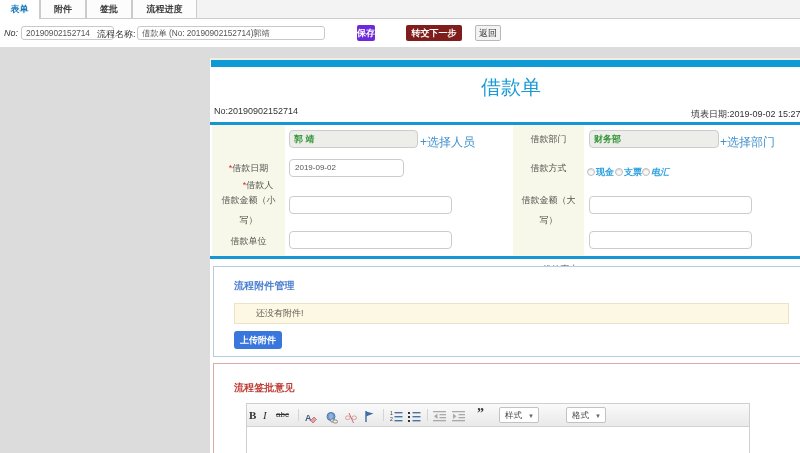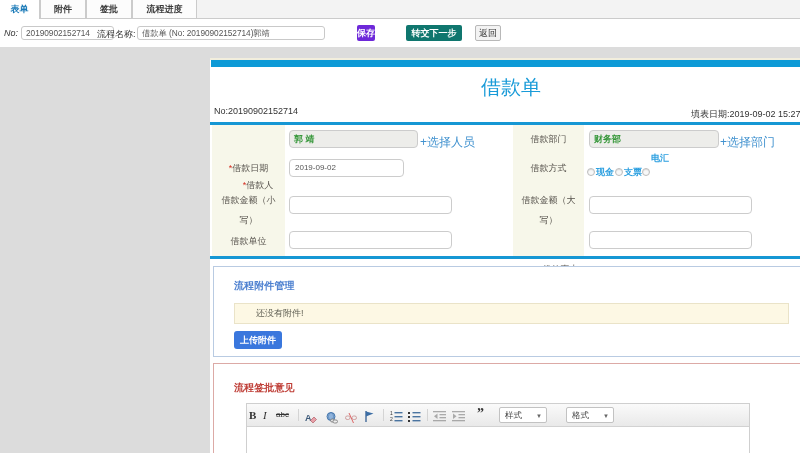--- a/index.html
+++ b/index.html
@@ -23,39 +23,39 @@
 .req { color:#d42a1e; }
 .finput { position:absolute; height:18px; border:1px solid #cccccc; border-radius:4px; background:#fff; font-size:9.5px; line-height:16px; padding-left:5px; }
 .ro { background:#ededea; color:#36973a; font-weight:bold; font-size:9px; padding-left:4px; }
 .flink { position:absolute; font-size:12px; color:#4192cf; }
 .radio { position:absolute; width:8px; height:8px; border-radius:50%; background:#f8f8f8; border:1px solid #bdbdbd; box-shadow:inset 0 1px 1px rgba(0,0,0,.12); }
 .rlbl { position:absolute; font-size:9px; font-weight:bold; color:#2da0e0; }
 
 
 .ti { position:absolute; top:409px; }
 .tsep { position:absolute; top:409px; width:1px; height:12px; background:#d4d4d4; }
-.ddl { position:absolute; top:407px; width:48px; height:16px; background:#fff; border:1px solid #c2c2c2; border-radius:2px; font-size:8.5px; color:#444; line-height:14px; padding-left:5px; }
+.ddl { position:absolute; top:407px; width:40px; height:16px; background:#fff; border:1px solid #c2c2c2; border-radius:2px; font-size:8.5px; color:#444; line-height:14px; padding-left:5px; }
 .ddl .ar { position:absolute; right:4px; top:1px; font-size:6px; color:#666; }
 </style>
 </head>
 <body>
 
 <div id="tabbar">
   <div class="tab" style="left:0; width:40px; background:#fff; color:#1a7ab8; height:20px; border-left:none;">表单</div>
   <div class="tab" style="left:40px; width:46px;">附件</div>
   <div class="tab" style="left:86px; width:46px;">签批</div>
   <div class="tab" style="left:132px; width:65px;">流程进度</div>
 </div>
 <div id="toolbar">
   <div class="lbl" style="left:4px; top:9px;font-style:italic;">No:</div>
   <div class="tinput" style="left:21px; top:7px; width:93px;">20190902152714</div>
   <div class="lbl" style="left:97px; top:9px;">流程名称:</div>
   <div class="tinput" style="left:137px; top:7px; width:188px;">借款单 (No: 20190902152714)郭靖</div>
   <div class="btn" style="left:357px; top:6px; width:18px; background:#6d28d9;">保存</div>
-  <div class="btn" style="left:406px; top:6px; width:56px; background:#0f766e;">转交下一步</div>
+  <div class="btn" style="left:406px; top:6px; width:56px; background:#7f1d1d;">转交下一步</div>
   <div class="btn" style="left:475px; top:6px; width:26px; background:#f3f3f3; color:#333; border:1px solid #b8b8b8; line-height:14px; font-weight:normal;">返回</div>
 </div>
 
 <div id="formbg"></div>
 <div class="a" style="left:210px; top:58px; width:645px; height:2px; background:#f2eedd;"></div>
 <div class="a" style="left:211px; top:60px; width:644px; height:7px; background:#0d9ad6;"></div>
 <div class="a" style="left:210px; top:74px; width:602px; text-align:center; font-size:20px; color:#199bd8;">借款单</div>
 <div class="a" style="left:214px; top:106px; font-size:9px; color:#333;">No:20190902152714</div>
 <div class="a" style="left:691px; top:108px; font-size:9px; color:#333; white-space:nowrap;">填表日期:2019-09-02 15:27:14</div>
 <div class="bline" style="left:210px; top:122px; width:645px; height:3px;"></div>
@@ -72,21 +72,21 @@
 <div class="flink" style="left:720px; top:134px;">+选择部门</div>
 
 <div class="flabel" style="left:212px; top:163px; width:73px;"><span class="req">*</span>借款日期</div>
 <div class="finput" style="left:289px; top:159px; width:115px; font-size:8px; color:#555; font-weight:normal;">2019-09-02</div>
 <div class="flabel" style="left:513px; top:163px; width:71px;">借款方式</div>
 <div class="radio" style="left:587px; top:168px;"></div>
 <div class="rlbl" style="left:596px; top:166px;">现金</div>
 <div class="radio" style="left:615px; top:168px;"></div>
 <div class="rlbl" style="left:624px; top:166px;">支票</div>
 <div class="radio" style="left:642px; top:168px;"></div>
-<div class="rlbl" style="left:651px; top:152px;">电汇</div>
+<div class="rlbl" style="left:651px; top:166px;font-style:italic;">电汇</div>
 
 <div class="flabel" style="left:212px; top:190px; width:73px; line-height:20px;">借款金额（小<br>写）</div>
 <div class="finput" style="left:289px; top:196px; width:163px;"></div>
 <div class="flabel" style="left:513px; top:190px; width:71px; line-height:20px;">借款金额（大<br>写）</div>
 <div class="finput" style="left:589px; top:196px; width:163px;"></div>
 
 <div class="flabel" style="left:212px; top:236px; width:73px;">借款单位</div>
 <div class="finput" style="left:289px; top:231px; width:163px;"></div>
 <div class="flabel" style="left:525px; top:236px; width:71px;margin-top:28px;">借款事由</div>
 <div class="finput" style="left:589px; top:231px; width:163px;"></div>

